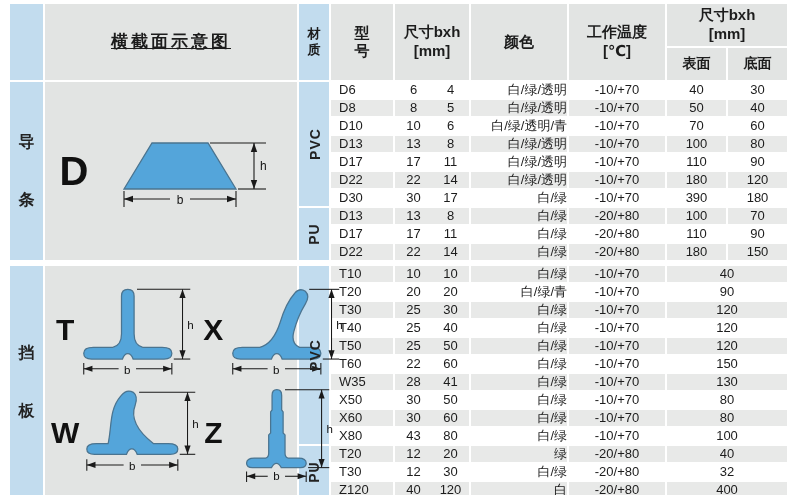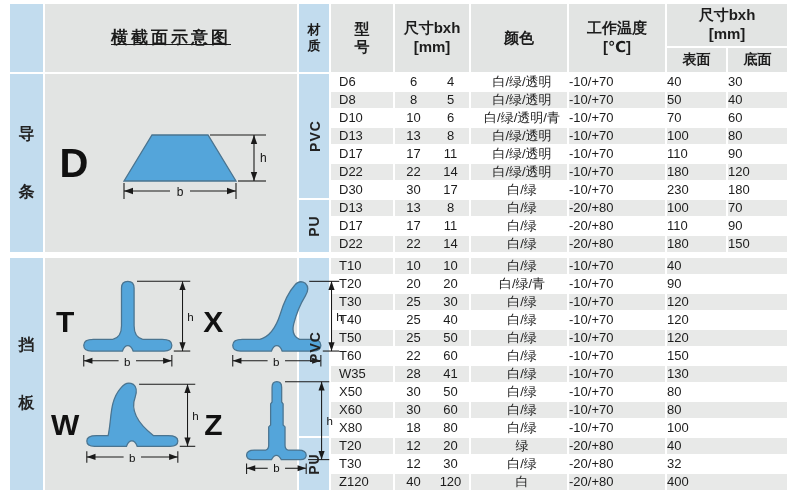--- a/index.html
+++ b/index.html
@@ -10,37 +10,37 @@
   }
   table.spec {
     border-collapse:separate; border-spacing:2px; table-layout:fixed;
     width:781px; margin:2px 0 0 8px;
   }
   td { padding:0; vertical-align:middle; font-size:13px; }
   .blue  { background:#c2dcee; }
   .hdr   { background:#e2e4e3; text-align:center; font-weight:600; font-size:15px; line-height:1.25; }
   .hdr.big { font-size:17px; letter-spacing:3px;text-decoration:underline; }
   .hcell { height:42px; }
-  .hsub  { height:24px; font-size:14px; }
+  .hsub  { height:32px; font-size:14px; }
   .v-head { display:flex; flex-direction:column; align-items:center; line-height:1.2; font-weight:600; }
   .row-w td.cell { background:#ffffff; }
   .row-g td.cell { background:#e8e9e8; }
   tr.data-row td { height:16px; line-height:16px; }
   tr.spacer td { height:2px; background:#ffffff; }
   .cell-section { text-align:center; }
   .v-label { display:flex; flex-direction:column; align-items:center; gap:42px;
              font-size:16px; font-weight:600; color:#222; }
   .cell-diagram { background:#e2e4e3; text-align:center; }
   .cell-material { text-align:center; }
   .rot { display:inline-block; transform:rotate(-90deg); font-size:14px; font-weight:600; color:#222; letter-spacing:1px; }
   .cell-model { text-align:left; padding-left:8px; }
   .size-pair { display:flex; }
   .size-pair span { flex:1 1 50%; text-align:center; }
-  .cell-color { text-align:center; padding-left:6px; }
-  .cell-temp, .cell-diam { text-align:left; }
+  .cell-color { text-align:right; padding-left:6px; }
+  .cell-temp, .cell-diam { text-align:center; }
   
   .fig-guide { display:flex; align-items:center; justify-content:center; gap:16px; }
   .shape-letter { font-weight:600; color:#111; }
   .letter-big { font-size:40px; }
   .letter-med { font-size:30px; }
   .fig-baffle { display:grid; grid-template-columns:1fr 1fr; row-gap:4px; padding:4px 6px; }
   .fig-item { display:flex; align-items:center; justify-content:center; gap:2px; }
   .prof { fill:#54a5da; stroke:#4a7490; stroke-width:1.3; }
   .dim line { stroke:#1a1a1a; stroke-width:1.1; }
   .dim polygon { fill:#1a1a1a; stroke:none; }
@@ -210,21 +210,21 @@
       <tr class="data-row row-w">
         <td class="cell cell-model">D30</td>
         <td class="cell cell-size">
           <div class="size-pair">
             <span>30</span>
             <span>17</span>
           </div>
         </td>
         <td class="cell cell-color">白/绿</td>
         <td class="cell cell-temp">-10/+70</td>
-        <td class="cell cell-diam">230</td>
+        <td class="cell cell-diam">390</td>
         <td class="cell cell-diam">180</td>
       </tr>
       <tr class="data-row row-g">
         <td class="cell-material blue" rowspan="3"><span class="rot">PU</span></td>
         <td class="cell cell-model">D13</td>
         <td class="cell cell-size">
           <div class="size-pair">
             <span>13</span>
             <span>8</span>
           </div>
@@ -471,21 +471,21 @@
           </div>
         </td>
         <td class="cell cell-color">白/绿</td>
         <td class="cell cell-temp">-10/+70</td>
         <td class="cell cell-diam" colspan="2">80</td>
       </tr>
       <tr class="data-row row-w">
         <td class="cell cell-model">X80</td>
         <td class="cell cell-size">
           <div class="size-pair">
-            <span>18</span>
+            <span>43</span>
             <span>80</span>
           </div>
         </td>
         <td class="cell cell-color">白/绿</td>
         <td class="cell cell-temp">-10/+70</td>
         <td class="cell cell-diam" colspan="2">100</td>
       </tr>
       <tr class="data-row row-g">
         <td class="cell-material blue" rowspan="3"><span class="rot">PU</span></td>
         <td class="cell cell-model">T20</td>

